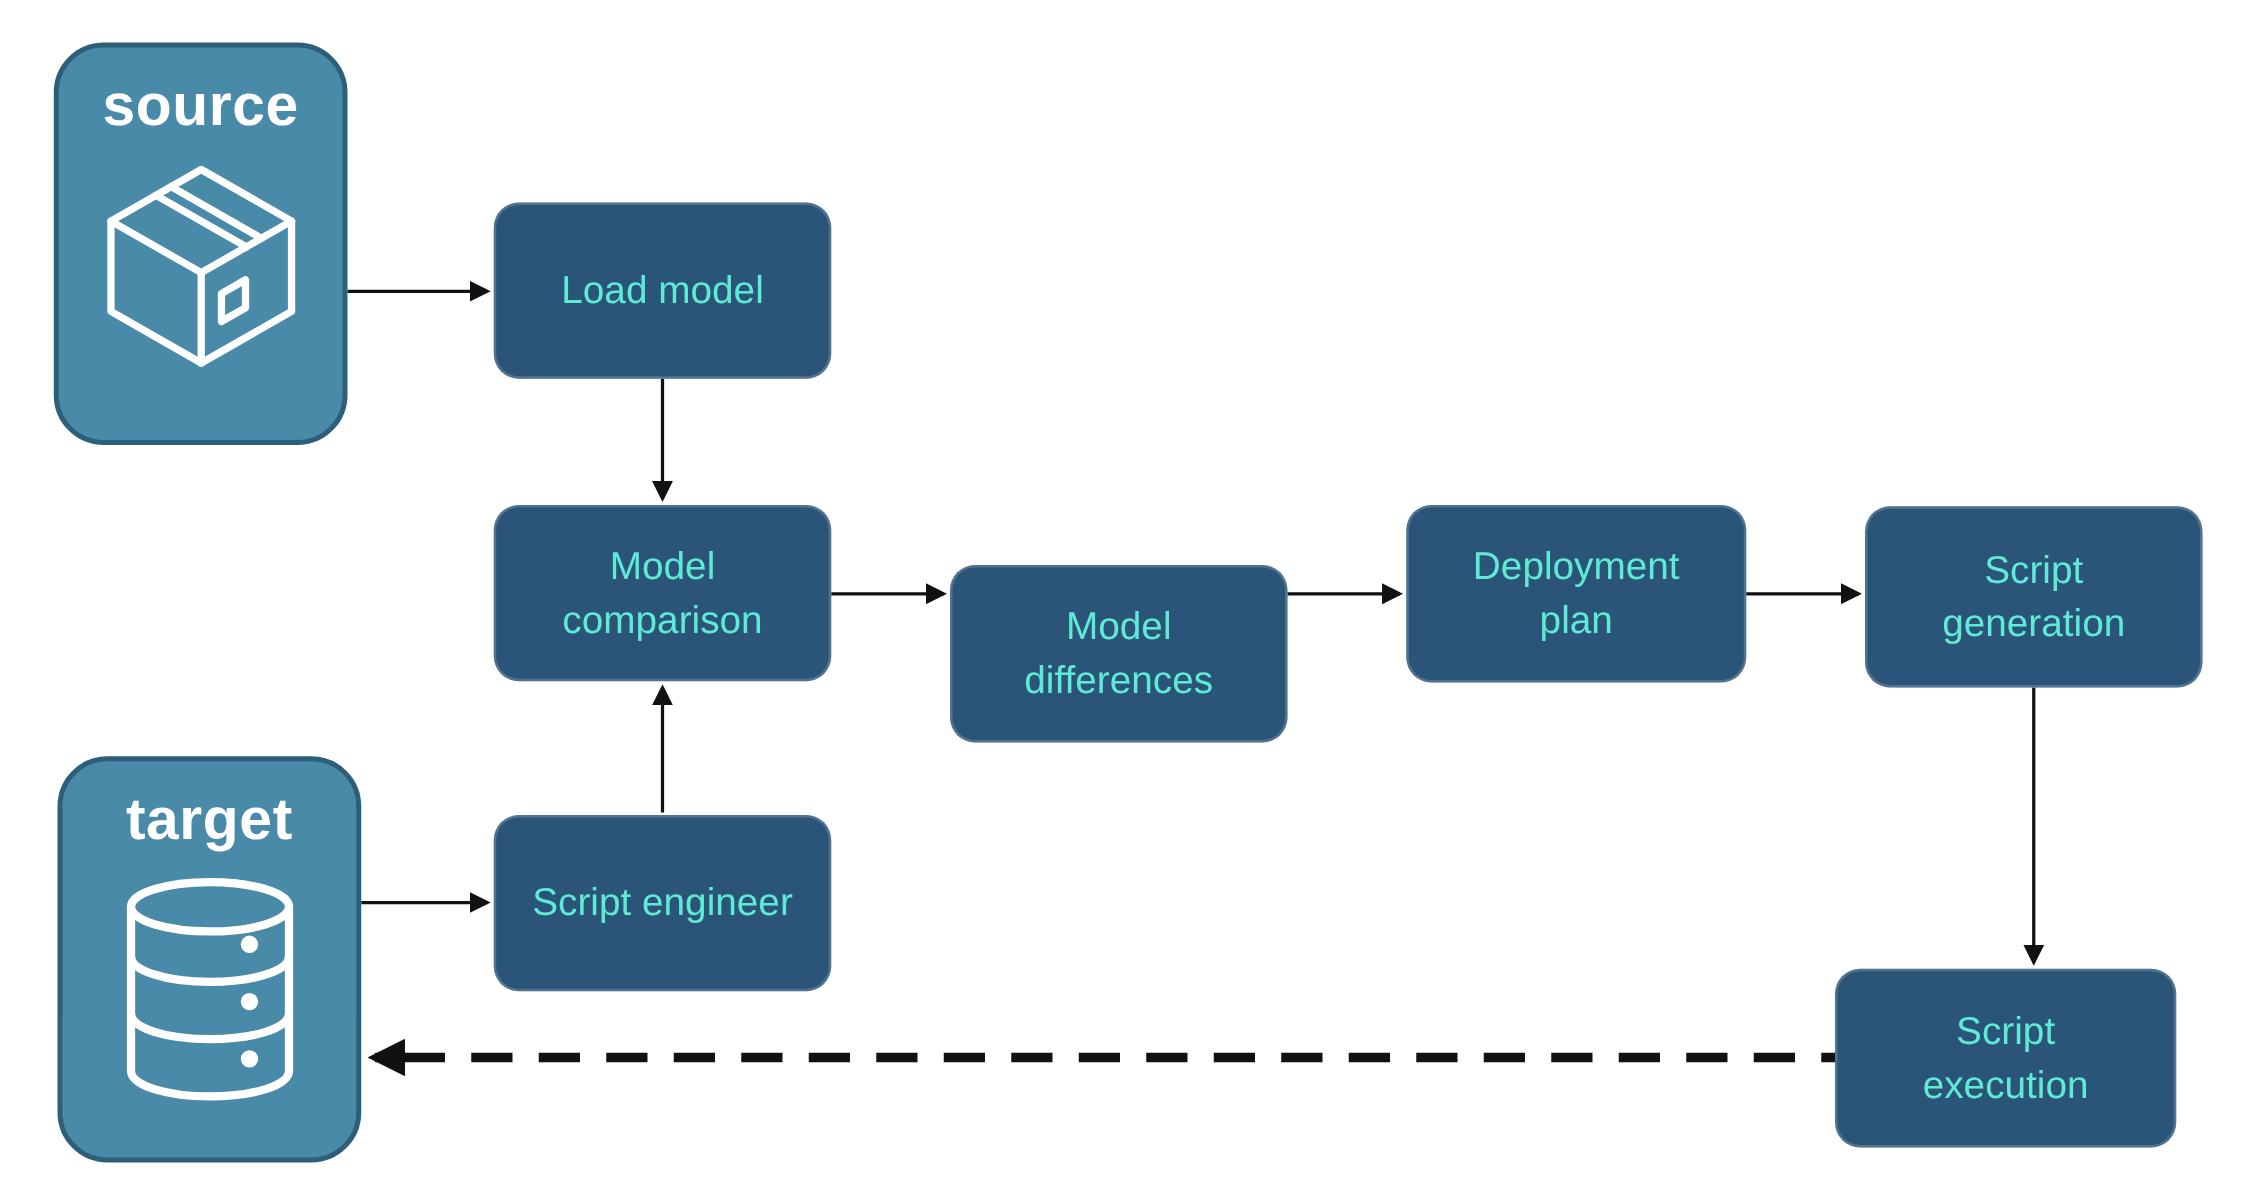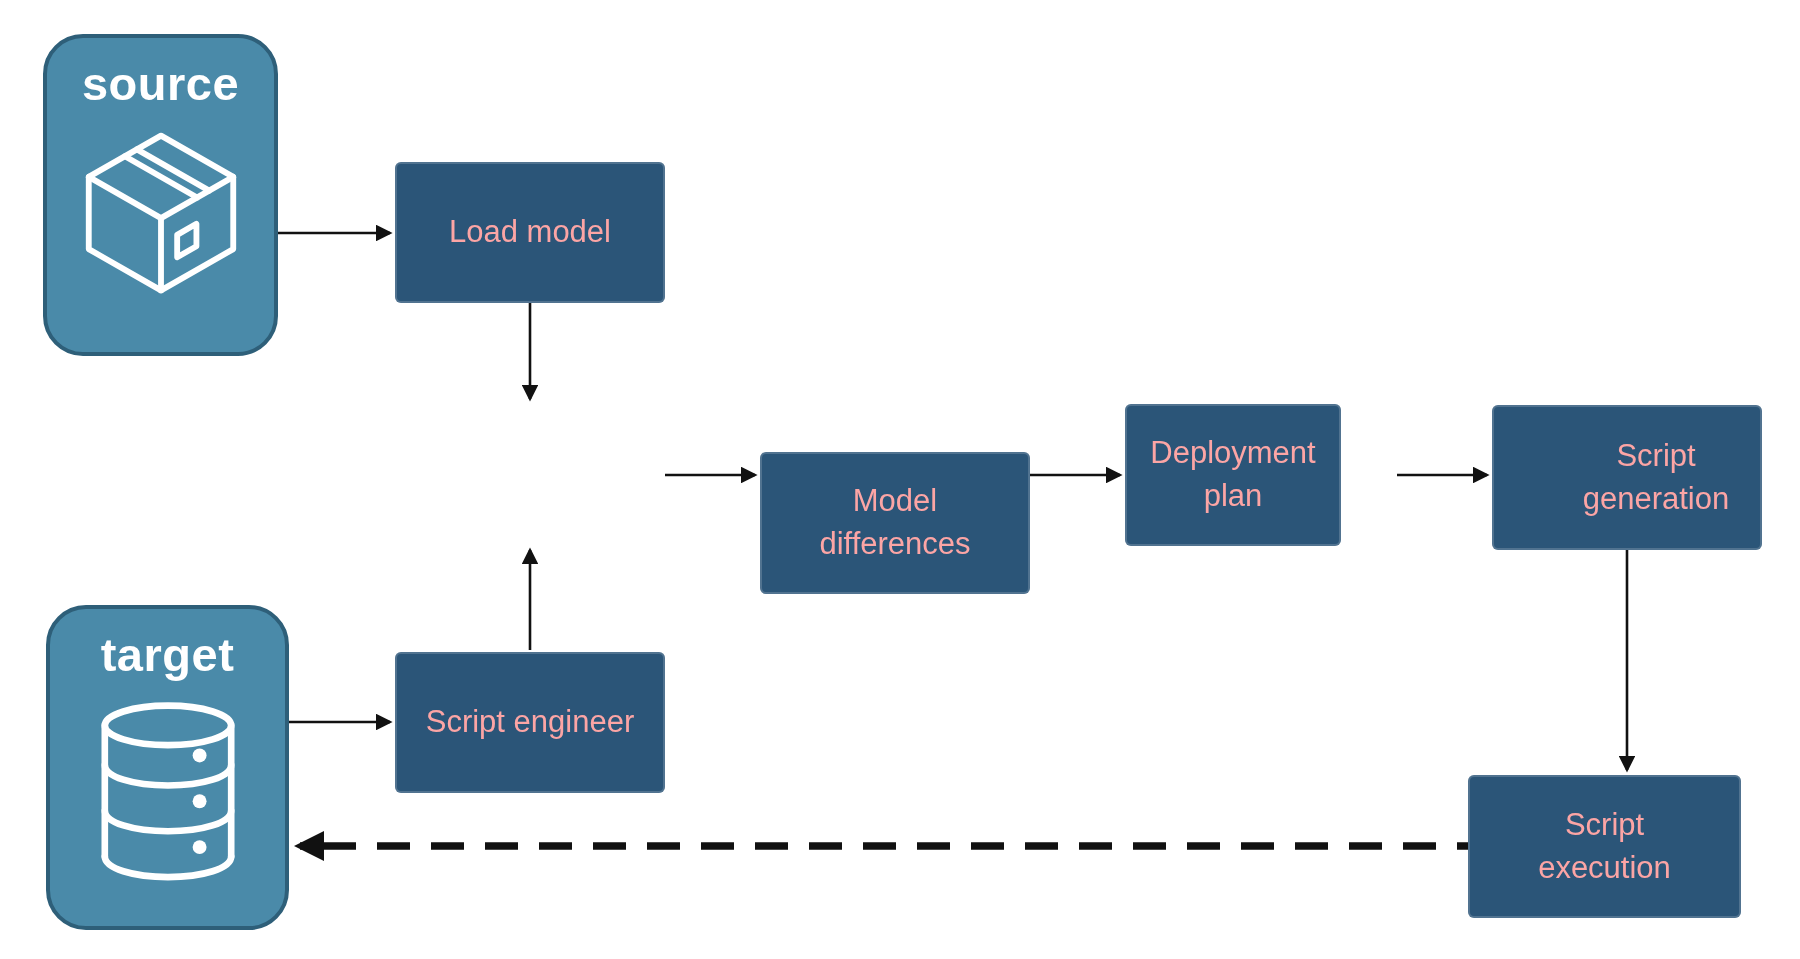--- a/index.html
+++ b/index.html
@@ -21,22 +21,22 @@
   .node {
     position: absolute;
     box-sizing: border-box;
     display: flex;
     align-items: center;
     justify-content: center;
     text-align: center;
   }
   .dark-node {
     background: #2B5578;
-    border-radius: 6px;
-    color: #fca5a5;
+    border-radius: 20px;
+    color: #5eead4;
     font-size: 31px;
     line-height: 1.38;
     box-shadow: inset 0 0 0 2px rgba(255,255,255,0.18);
   }
   .dark-node .label {
     max-width: 212px;
   }
   .teal-node {
     background: #4A8AA9;
     border: 4px solid #2E5F79;
@@ -52,22 +52,22 @@
     letter-spacing: 0.5px;
   }
   .teal-node .icon { margin-top: 16px; }
 
   
   #node-source            { left: 43px;   top: 34px;  width: 235px; height: 322px; }
   #node-target            { left: 46px;   top: 605px; width: 243px; height: 325px; }
   #node-load-model        { left: 395px;  top: 162px; width: 270px; height: 141px; }
   #node-model-comparison  { left: 395px;  top: 404px; width: 270px; height: 141px; }
   #node-model-differences { left: 760px;  top: 404px; width: 270px; height: 142px; margin-top: 48px; }
-  #node-deployment-plan   { left: 1125px; top: 404px; width: 216px; height: 142px; }
-  #node-script-generation { left: 1492px; top: 405px; width: 270px; height: 145px; justify-content: flex-end; }
+  #node-deployment-plan   { left: 1125px; top: 404px; width: 272px; height: 142px; }
+  #node-script-generation { left: 1492px; top: 405px; width: 270px; height: 145px; }
   #node-reverse-engineer  { left: 395px;  top: 652px; width: 270px; height: 141px; }
   #node-script-execution  { left: 1468px; top: 775px; width: 273px; height: 143px; }
 </style>
 </head>
 <body>
 
 <div class="canvas">
 
   <svg class="edges-layer" viewBox="0 0 1800 959">
     <defs>
@@ -121,20 +121,23 @@
         <circle cx="70" cy="64" r="4.4"></circle>
         <circle cx="70" cy="93" r="4.4"></circle>
       </g>
     </svg>
   </div>
 
   <div class="node dark-node" id="node-load-model">
     <div class="label">Load model</div>
   </div>
 
+  <div class="node dark-node" id="node-model-comparison">
+    <div class="label">Model comparison</div>
+  </div>
 
   <div class="node dark-node" id="node-model-differences">
     <div class="label">Model differences</div>
   </div>
 
   <div class="node dark-node" id="node-deployment-plan">
     <div class="label">Deployment plan</div>
   </div>
 
   <div class="node dark-node" id="node-script-generation">

